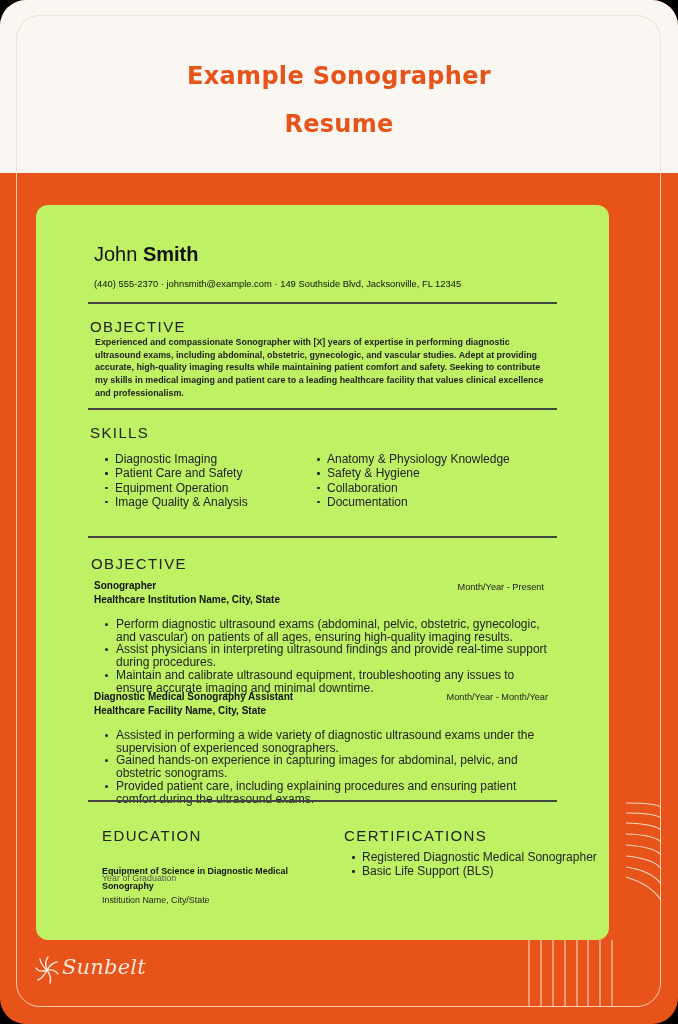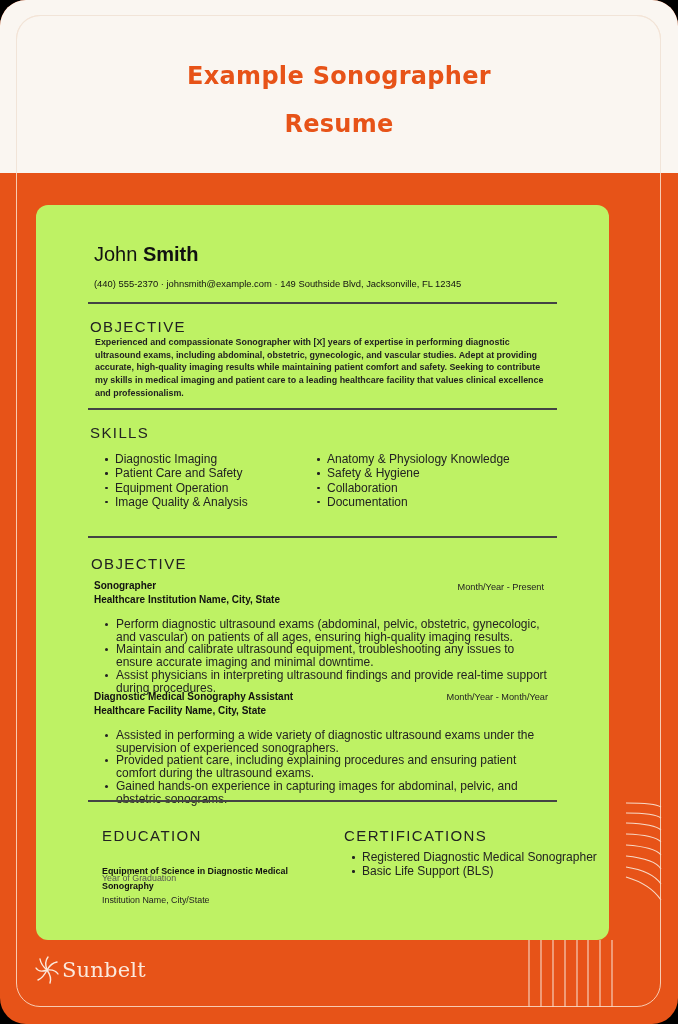--- a/index.html
+++ b/index.html
@@ -61,22 +61,23 @@
   }
   ul.exp li { line-height: 12.7px; padding-left: 18px; }
   ul.exp li::before { left: 7px; top: 5px; width: 3px; height: 3px; }
   .job-title { position: absolute; left: 58px; font-size: 10px; font-weight: bold; color: #111; line-height: 14px; }
   .job-date { position: absolute; right: 65px; font-size: 9.2px; color: #222; }
   .edu-line { position: absolute; left: 66px; font-size: 8.9px; color: #222; line-height: 14.5px; }
   .edu-year { color: #555; margin-top: 21px; }
   .edu-degree { font-weight: bold; color: #111; width: 220px; }
 
   .logo {
-    position: absolute; left: 34px; top: 955px; display: flex; align-items: center;
+    position: absolute; left: 34px; top: 955px; display: flex; 
     color: #fbe9dc;
+    font-style: italic;
   }
   .logo-text { font-family: "DejaVu Serif", serif; font-size: 21px; letter-spacing: 0.2px; margin-left: 2px; }
 </style>
 </head>
 <body>
 
 <div class="page">
   <div class="top-band"></div>
   <div class="outline"></div>
   <div class="outline-top"></div>
@@ -136,31 +137,31 @@
     </ul>
     <div class="rule" style="top:331px"></div>
 
     <div class="section-h" style="left:55px; top:350px">OBJECTIVE</div>
 
     <div class="job-title" style="top:374px">Sonographer</div>
     <div class="job-title" style="top:388px">Healthcare Institution Name, City, State</div>
     <div class="job-date" style="top:377px">Month/Year - Present</div>
     <ul class="bul exp" style="left:62px; top:413px; width:455px">
       <li>Perform diagnostic ultrasound exams (abdominal, pelvic, obstetric, gynecologic, and vascular) on patients of all ages, ensuring high-quality imaging results.</li>
+      <li>Assist physicians in interpreting ultrasound findings and provide real-time support during procedures.</li>
       <li>Maintain and calibrate ultrasound equipment, troubleshooting any issues to ensure accurate imaging and minimal downtime.</li>
-      <li>Assist physicians in interpreting ultrasound findings and provide real-time support during procedures.</li>
     </ul>
 
     <div class="job-title" style="top:485px">Diagnostic Medical Sonography Assistant</div>
     <div class="job-title" style="top:499px">Healthcare Facility Name, City, State</div>
     <div class="job-date" style="top:487px; right:61px">Month/Year - Month/Year</div>
     <ul class="bul exp" style="left:62px; top:524px; width:455px">
       <li>Assisted in performing a wide variety of diagnostic ultrasound exams under the supervision of experienced sonographers.</li>
+      <li>Gained hands-on experience in capturing images for abdominal, pelvic, and obstetric sonograms.</li>
       <li>Provided patient care, including explaining procedures and ensuring patient comfort during the ultrasound exams.</li>
-      <li>Gained hands-on experience in capturing images for abdominal, pelvic, and obstetric sonograms.</li>
     </ul>
     <div class="rule" style="top:595px"></div>
 
     <div class="section-h" style="left:66px; top:622px">EDUCATION</div>
     <div class="edu-line edu-year" style="top:645px">Year of Graduation</div>
     <div class="edu-line edu-degree" style="top:659px">Equipment of Science in Diagnostic Medical Sonography</div>
     <div class="edu-line" style="top:688px">Institution Name, City/State</div>
 
     <div class="section-h" style="left:308px; top:622px">CERTIFICATIONS</div>
     <ul class="bul" style="left:314px; top:645px">

